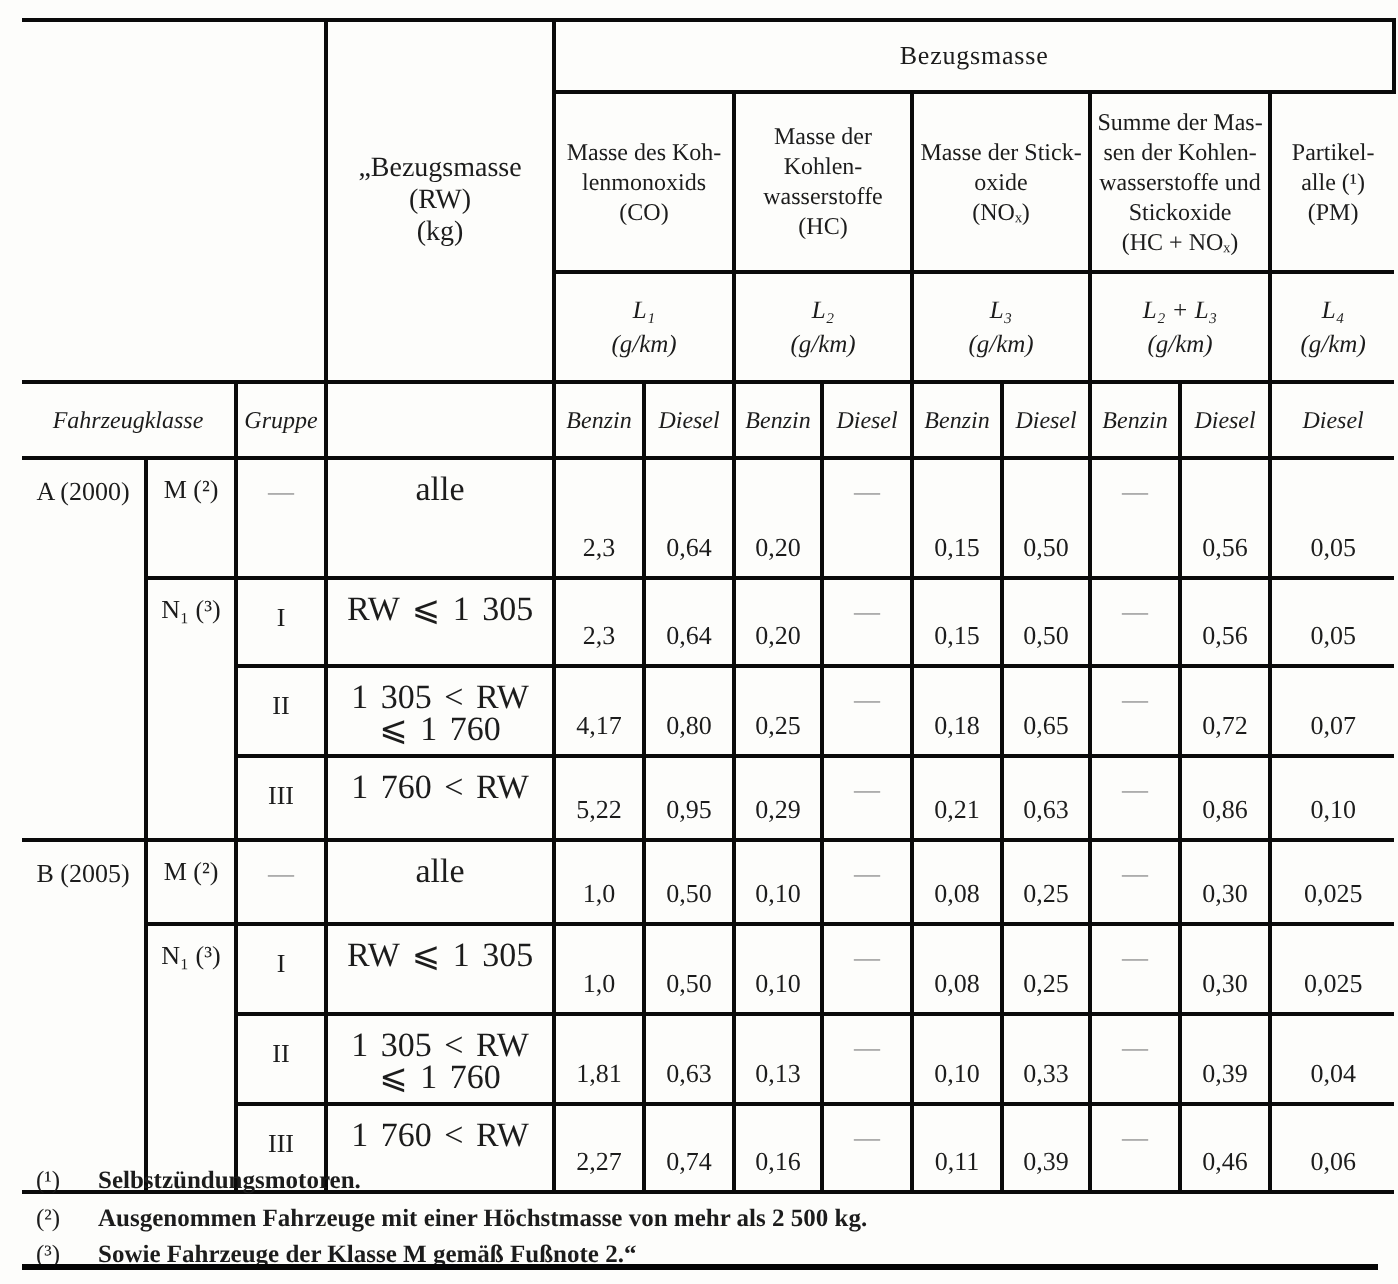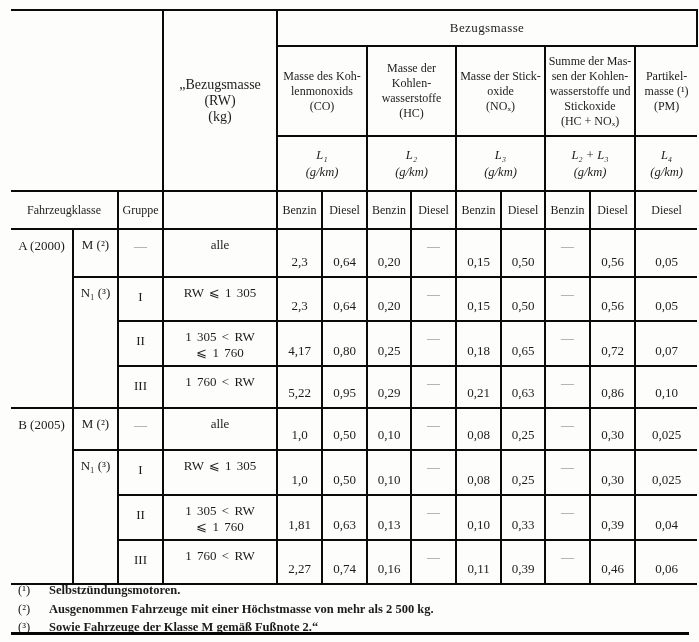--- a/index.html
+++ b/index.html
@@ -17,25 +17,25 @@
     border:2px solid #0a0a0a;
     text-align:center; white-space:pre-line; overflow:hidden;
     font-size:13px; padding:0;
   }
   td.noL { border-left:none; }
   td.noR { border-right:none; }
   td.grenz  { font-size:13px;   vertical-align:middle; letter-spacing:.4px; }
   td.bezug  { font-size:14px; line-height:16px; vertical-align:middle; }
   td.hdr    { font-size:12px;   line-height:15px; vertical-align:middle; }
   td.limit  { font-size:12.5px; line-height:17px; vertical-align:middle;font-style:italic; }
-  td.fuel   { font-size:12px;   vertical-align:middle; }
+  td.fuel   { font-size:12px;   vertical-align:middle;font-style:italic; }
   td.klasse { vertical-align:top; padding-top:8px; }
   td.kat    { vertical-align:top; padding-top:7px; }
   td.gru    { vertical-align:top; padding-top:11px; }
-  td.rw     { vertical-align:top; padding-top:7px; font-size:13px; line-height:16px; word-spacing:2px; }
+  td.rw     { vertical-align:top; padding-top:7px; font-size:17px; line-height:16px; word-spacing:2px; }
   td.num    { vertical-align:bottom; padding-bottom:6px; }
   td.dash   { vertical-align:top; padding-top:8px; color:#8e8e8e; }
   .footnotes { position:absolute; left:11px; top:581px; width:686px; font-size:12.5px; }
   .fn { display:flex; align-items:flex-start; height:18.5px; line-height:18px; }
   .fn-marker { width:38px; padding-left:7px; box-sizing:border-box; flex:0 0 auto; }
   .fn-text { flex:1 1 auto;font-weight:bold; }
   .bottom-rule { position:absolute; left:11px; top:632px; width:678px; height:3px; background:#050505; }
 </style>
 </head>
 <body>
@@ -77,21 +77,21 @@
 (HC)</td>
       <td class="hdr" colspan="2">Masse der Stick-
 oxide
 (NOₓ)</td>
       <td class="hdr" colspan="2">Summe der Mas-
 sen der Kohlen-
 wasserstoffe und
 Stickoxide
 (HC + NOₓ)</td>
       <td class="hdr noR">Partikel-
-masse (¹)
+alle (¹)
 (PM)</td>
     </tr>
 
     <tr style="height:55px">
       <td class="limit" colspan="2">L₁
 (g/km)</td>
       <td class="limit" colspan="2">L₂
 (g/km)</td>
       <td class="limit" colspan="2">L₃
 (g/km)</td>
@@ -109,21 +109,21 @@
       <td class="fuel">Diesel</td>
       <td class="fuel">Benzin</td>
       <td class="fuel">Diesel</td>
       <td class="fuel">Benzin</td>
       <td class="fuel">Diesel</td>
       <td class="fuel">Benzin</td>
       <td class="fuel">Diesel</td>
       <td class="fuel noR">Diesel</td>
     </tr>
 
-    <tr style="height:48px">
+    <tr style="height:60px">
       <td class="klasse noL" rowspan="4">A (2000)</td>
       <td class="kat">M (²)</td>
       <td class="dash">—</td>
       <td class="rw">alle</td>
       <td class="num">2,3</td>
       <td class="num">0,64</td>
       <td class="num">0,20</td>
       <td class="dash">—</td>
       <td class="num">0,15</td>
       <td class="num">0,50</td>

